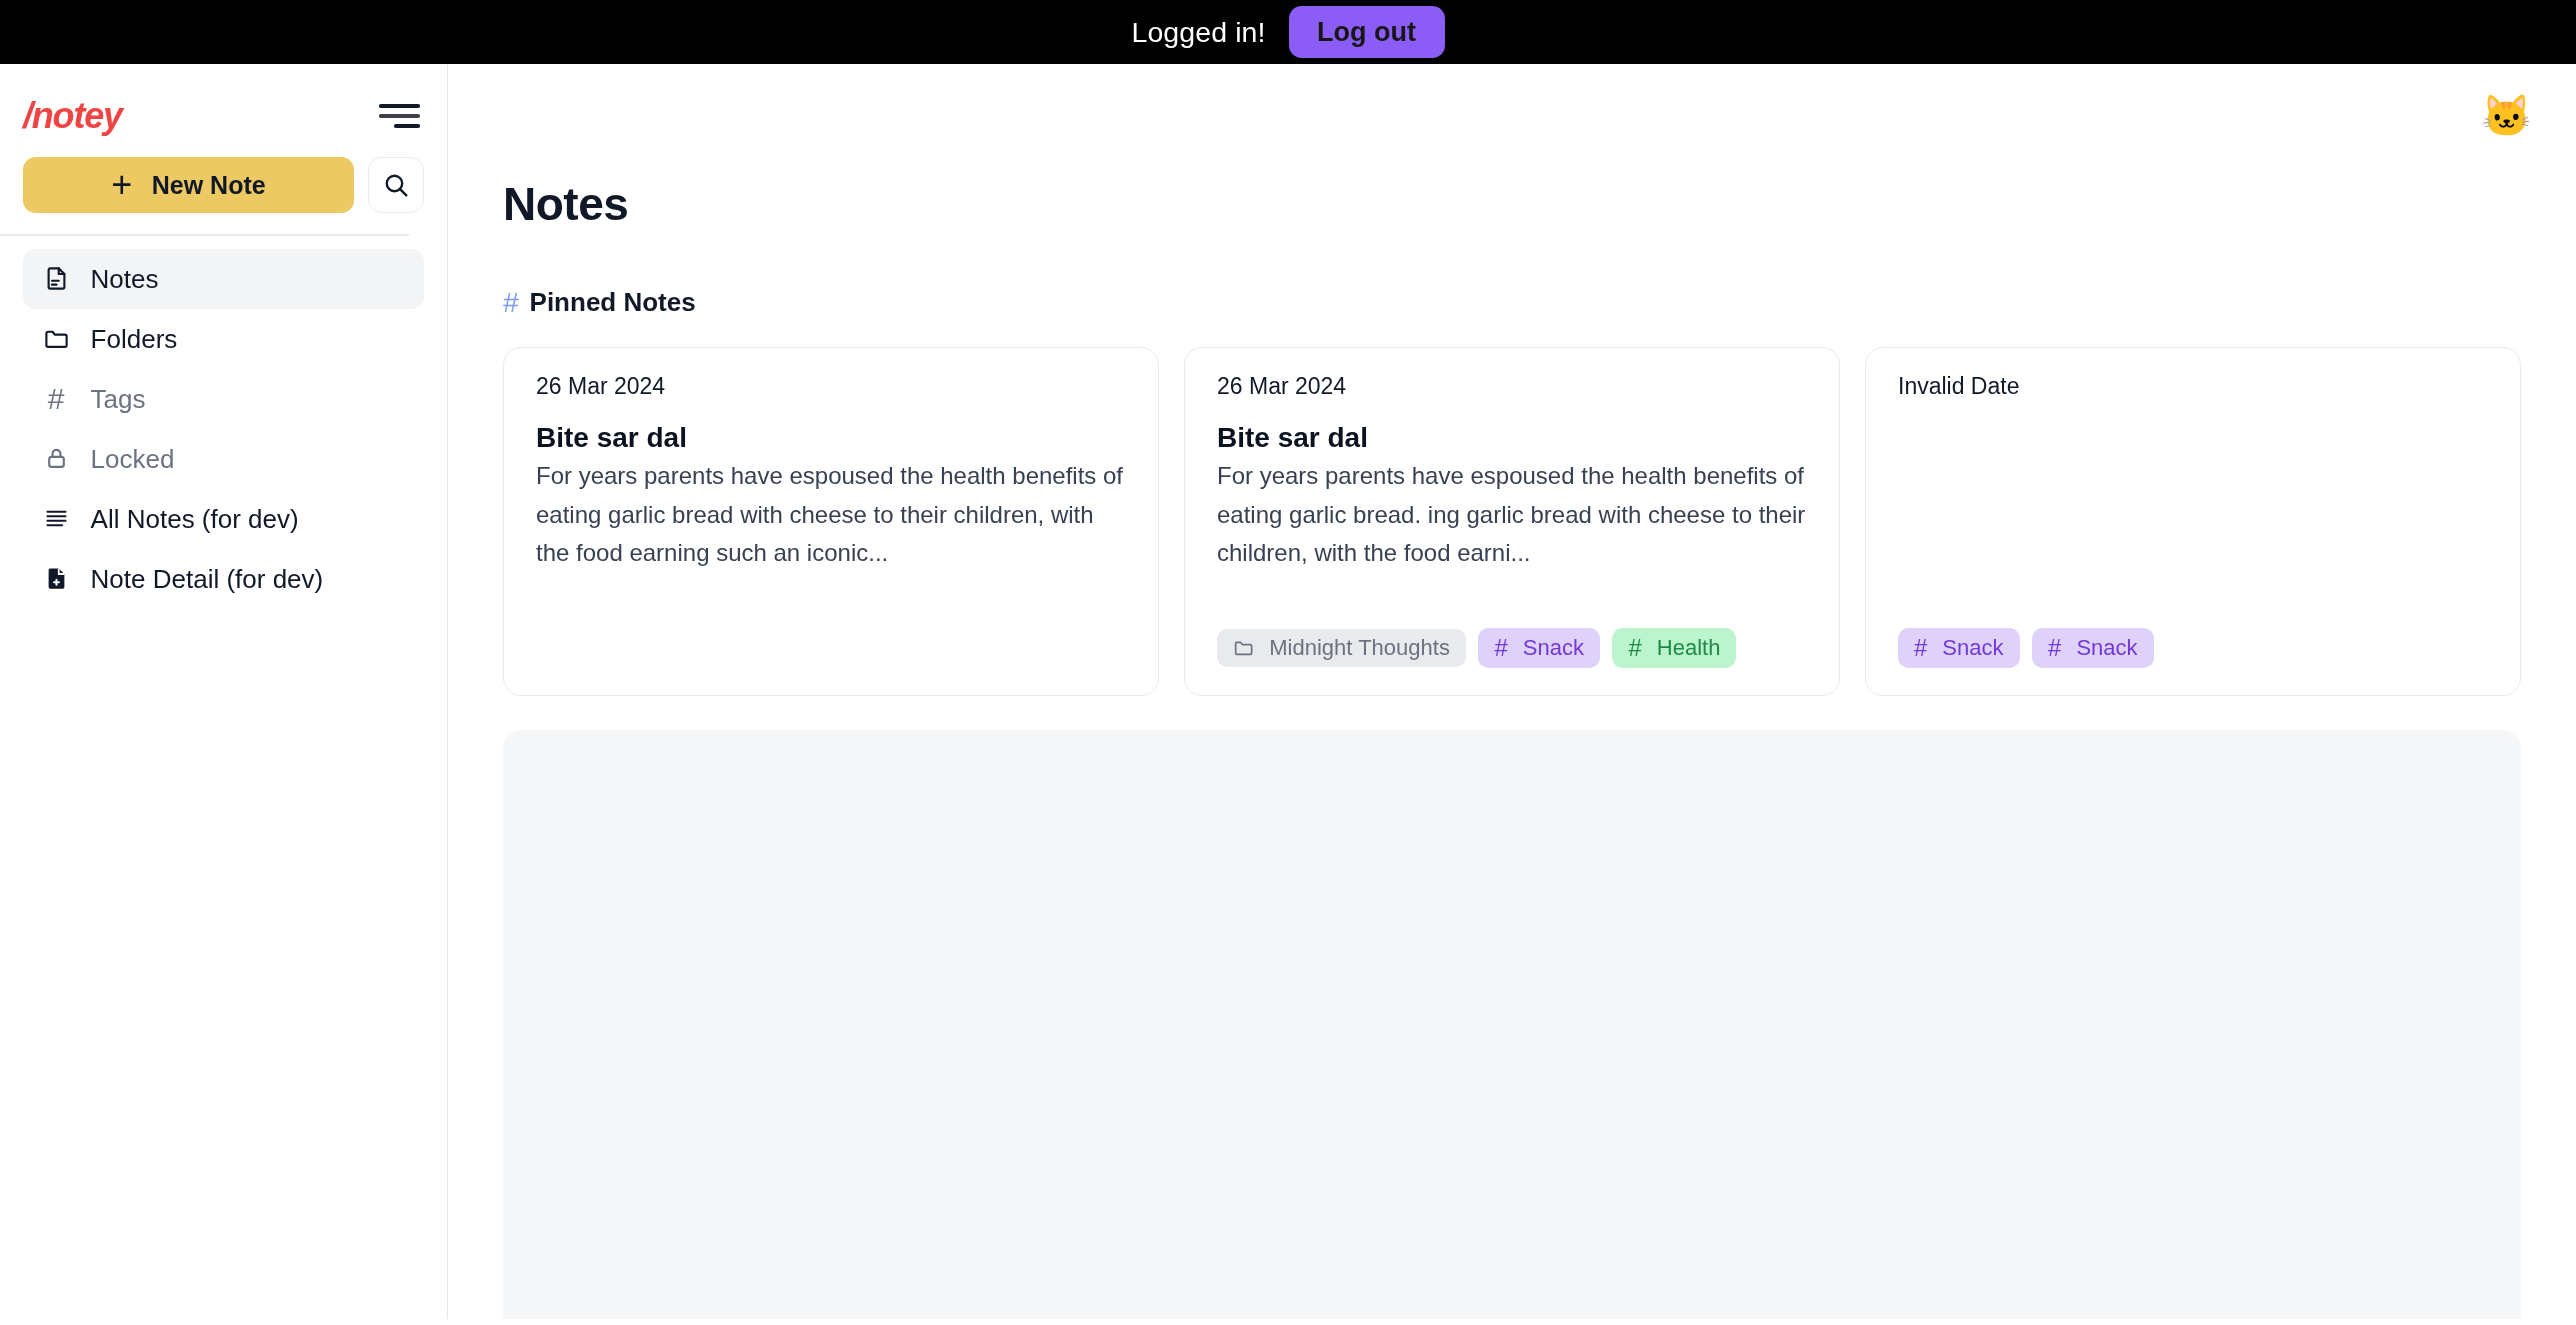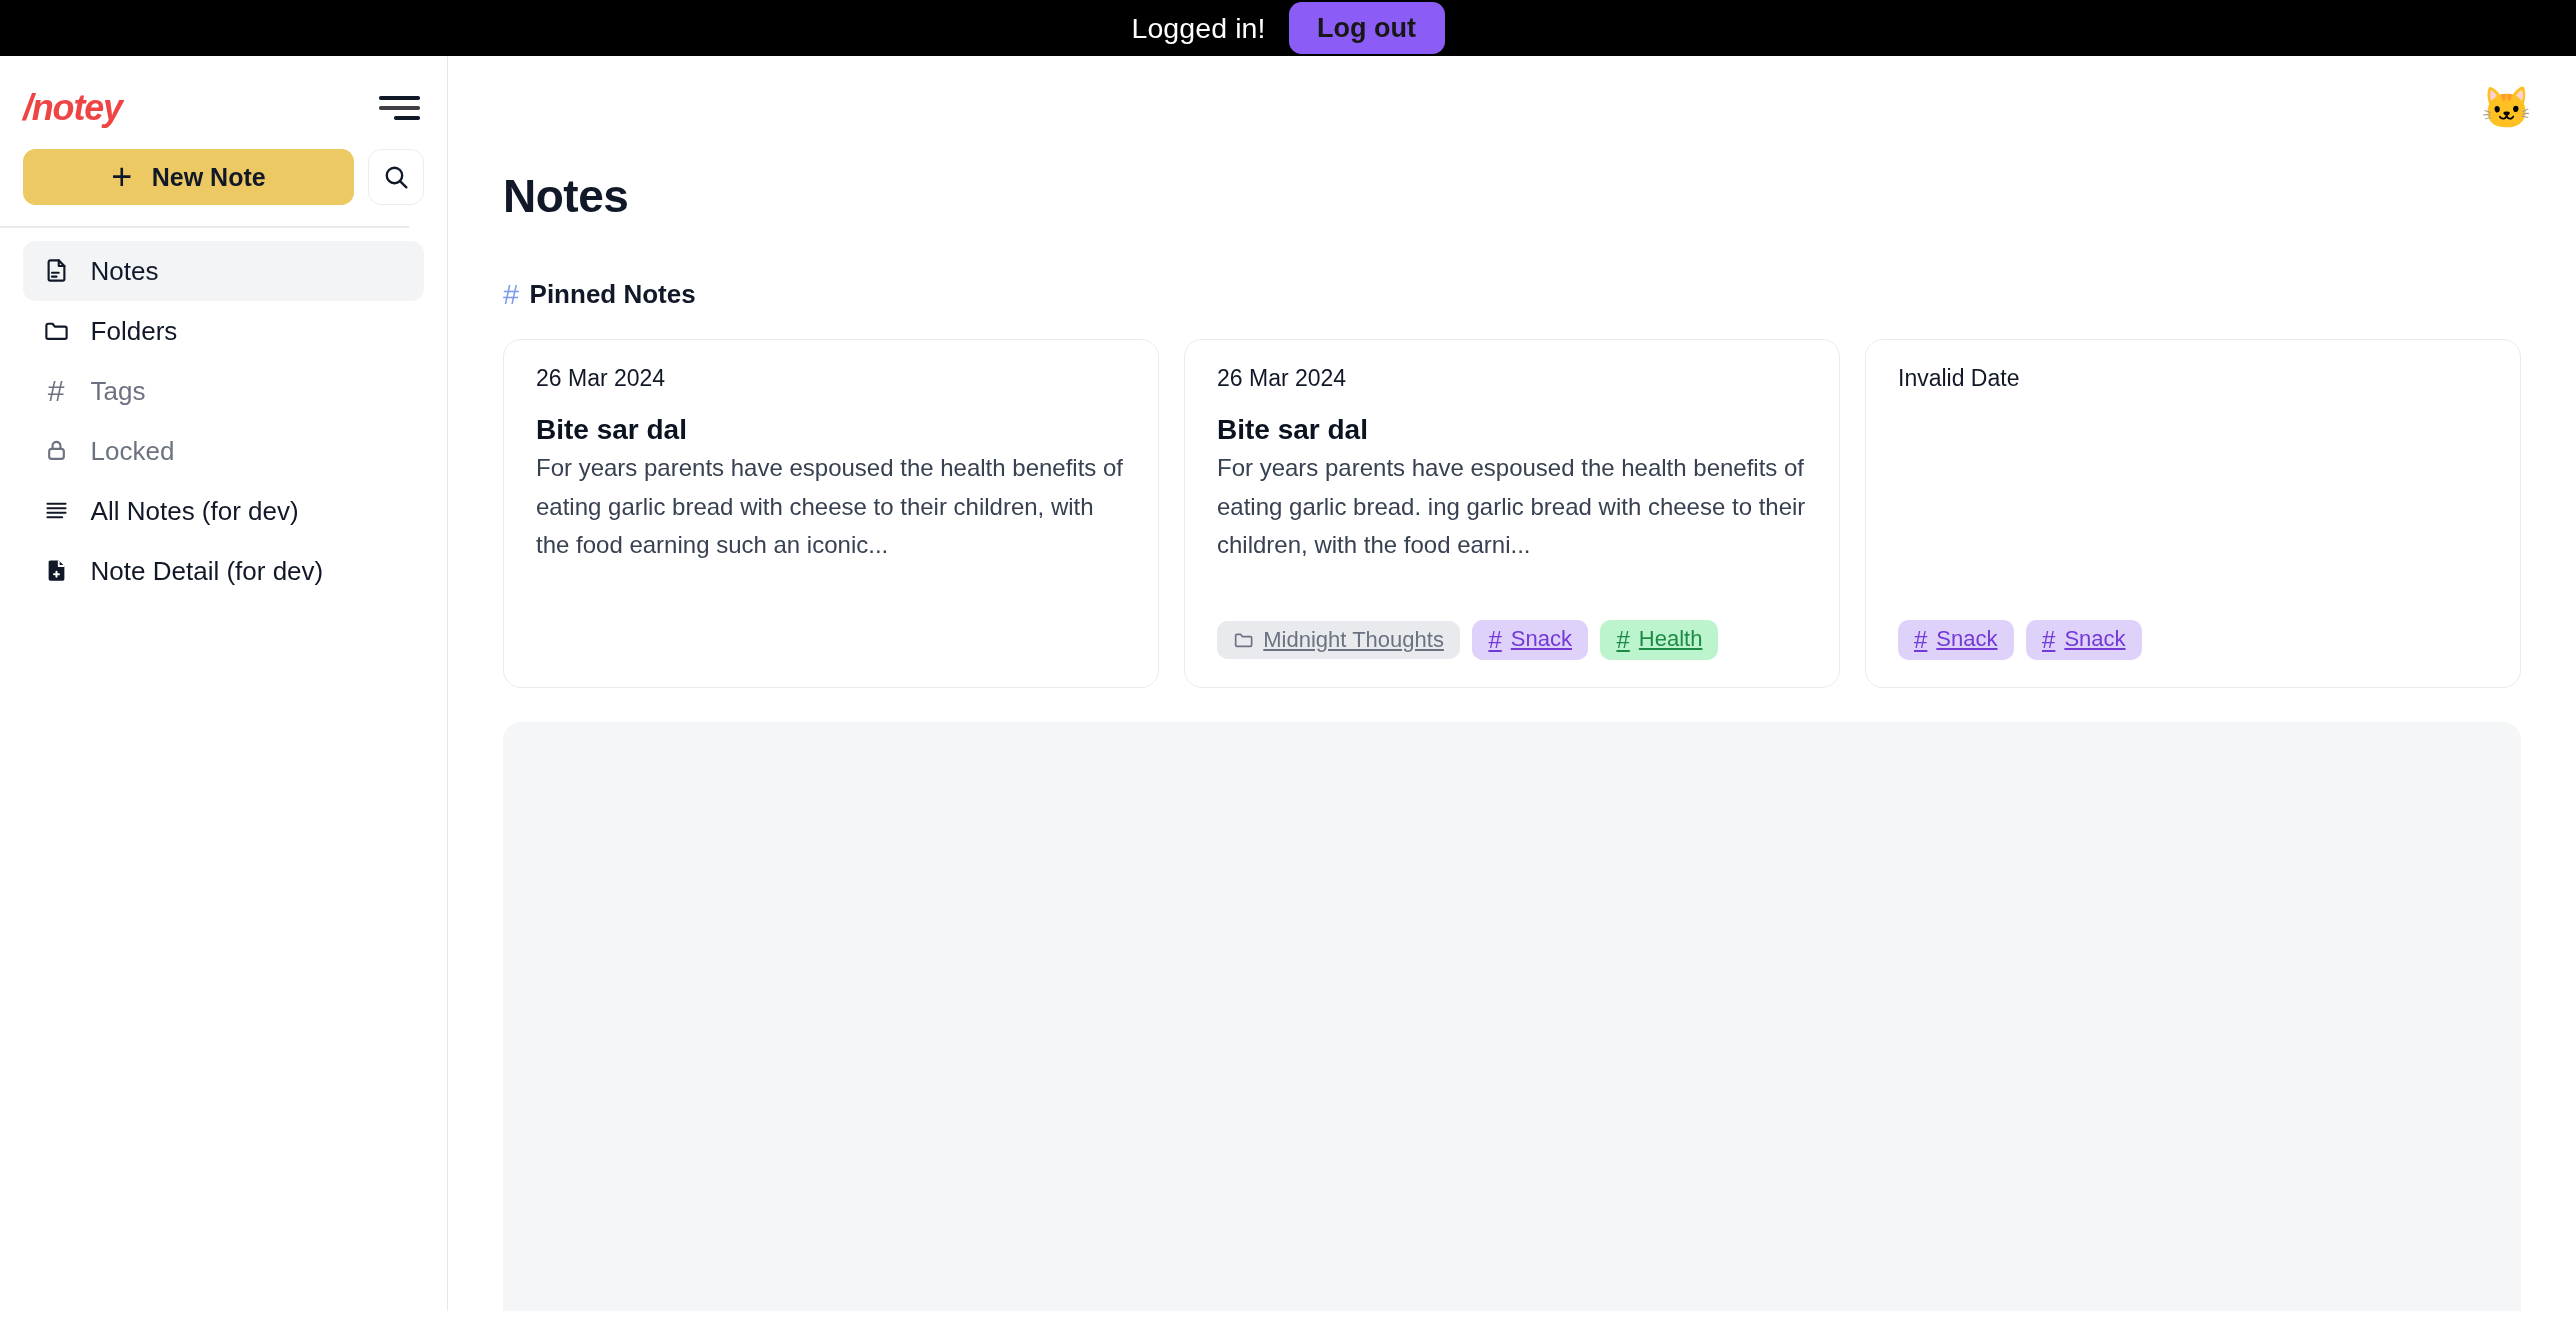--- a/index.html
+++ b/index.html
@@ -12,21 +12,21 @@
 
   body {
     font-family: "Liberation Sans", sans-serif;
     background: #ffffff;
     color: #0f172a;
     -webkit-font-smoothing: antialiased;
   }
 
   
   #auth-banner {
-    height: 56px;
+    height: 64px;
     background: #000000;
     display: flex;
     align-items: center;
     justify-content: center;
     gap: 23px;
     width: 2576px;
   }
   #auth-banner .status {
     color: #ffffff;
     font-size: 28.5px;
@@ -277,28 +277,28 @@
   .note-tags {
     margin-top: auto;
     display: flex;
     align-items: center;
     gap: 12.5px;
     flex-wrap: wrap;
   }
 
   .chip {
     display: inline-flex;
-    gap: 9px;
+    align-items: center;
+    gap: 15px;
     border-radius: 10.7px;
     padding: 8px 16px;
     font-size: 22px;
     line-height: 1;
     white-space: nowrap;
     cursor: pointer;
-    text-decoration: underline;
   }
   .chip.folder { background: #e9eaee; color: #6b7280; }
   .chip.tag-purple { background: #ded2fb; color: #7338d6; }
   .chip.tag-green  { background: #bbf4cd; color: #1d8a45; }
   .chip .chip-hash { font-size: 24px; line-height: 1; }
 
   
   #notes-panel {
     margin-top: 34px;
     background: #f5f6f7;

